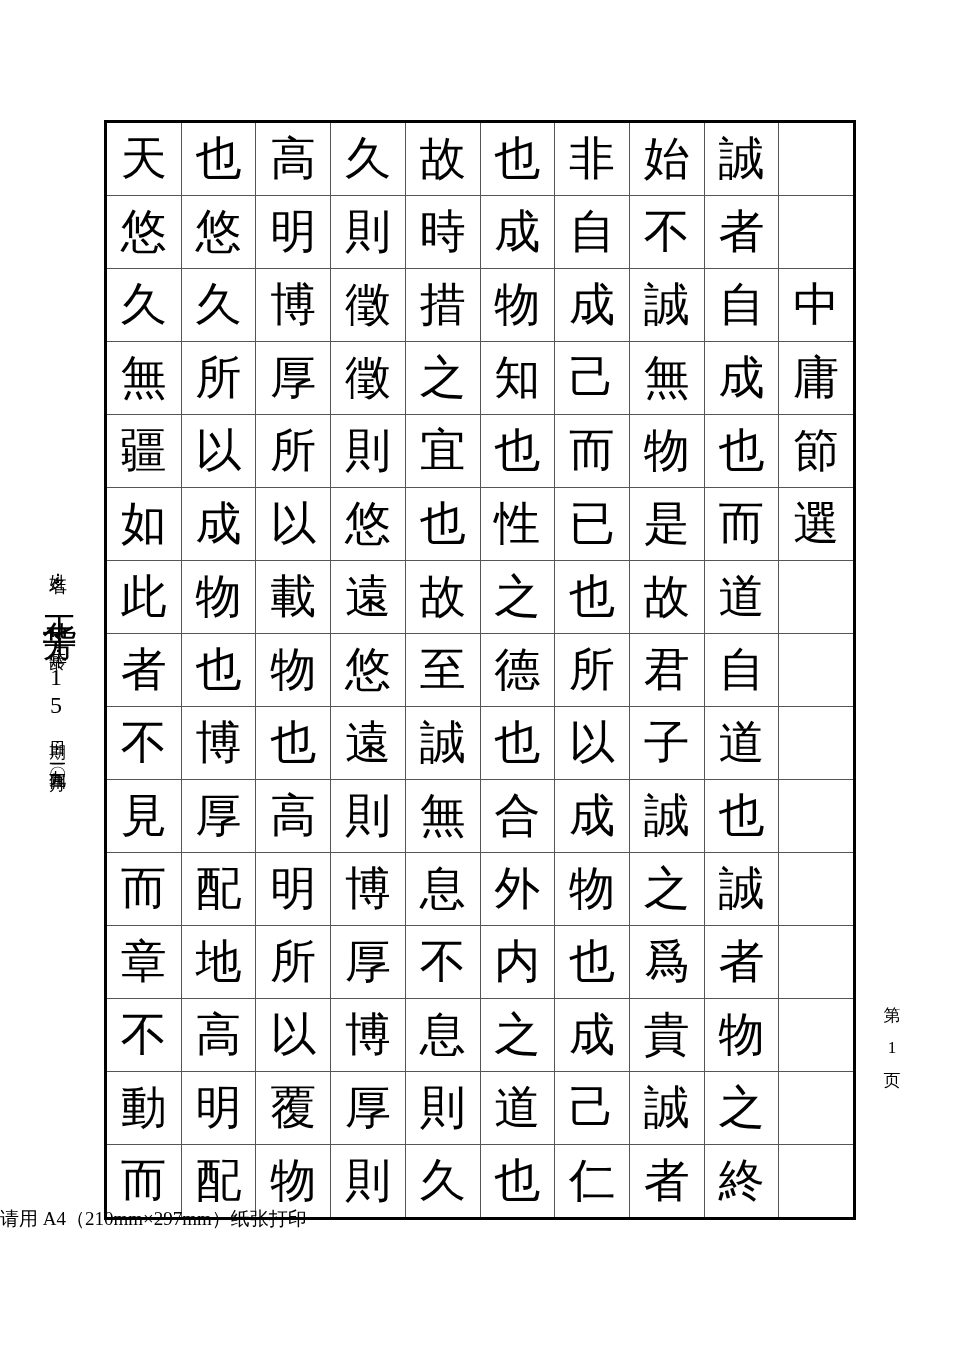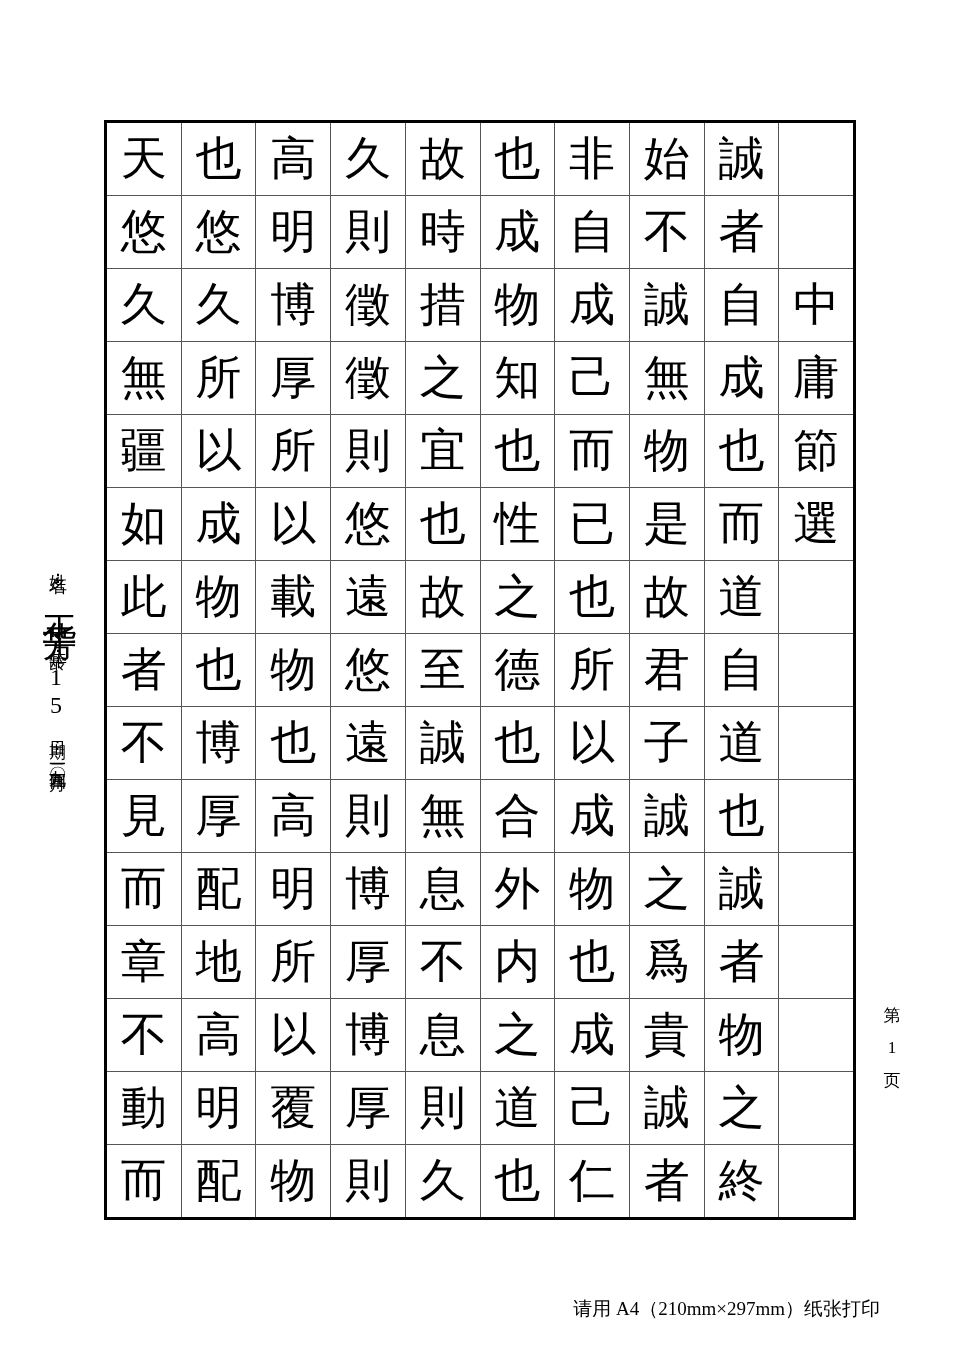--- a/index.html
+++ b/index.html
@@ -110,23 +110,23 @@
     border-top: none;
   }
   .grid-cell.empty {
     color: transparent;
   }
 
   
   #print-note {
     position: absolute;
     left: 0;
-    top: 1296px;
+    top: 1206px;
     width: 880px;
-    text-align: right;
+    text-align: left;
     font-size: 19px;
     font-family: "Liberation Serif", serif;
   }
 </style>
 </head>
 <body>
 
 <div id="student-info">
   <div class="vtext" id="name-label">姓名：</div>
   <div class="vtext" id="name-value">王华芳</div>

